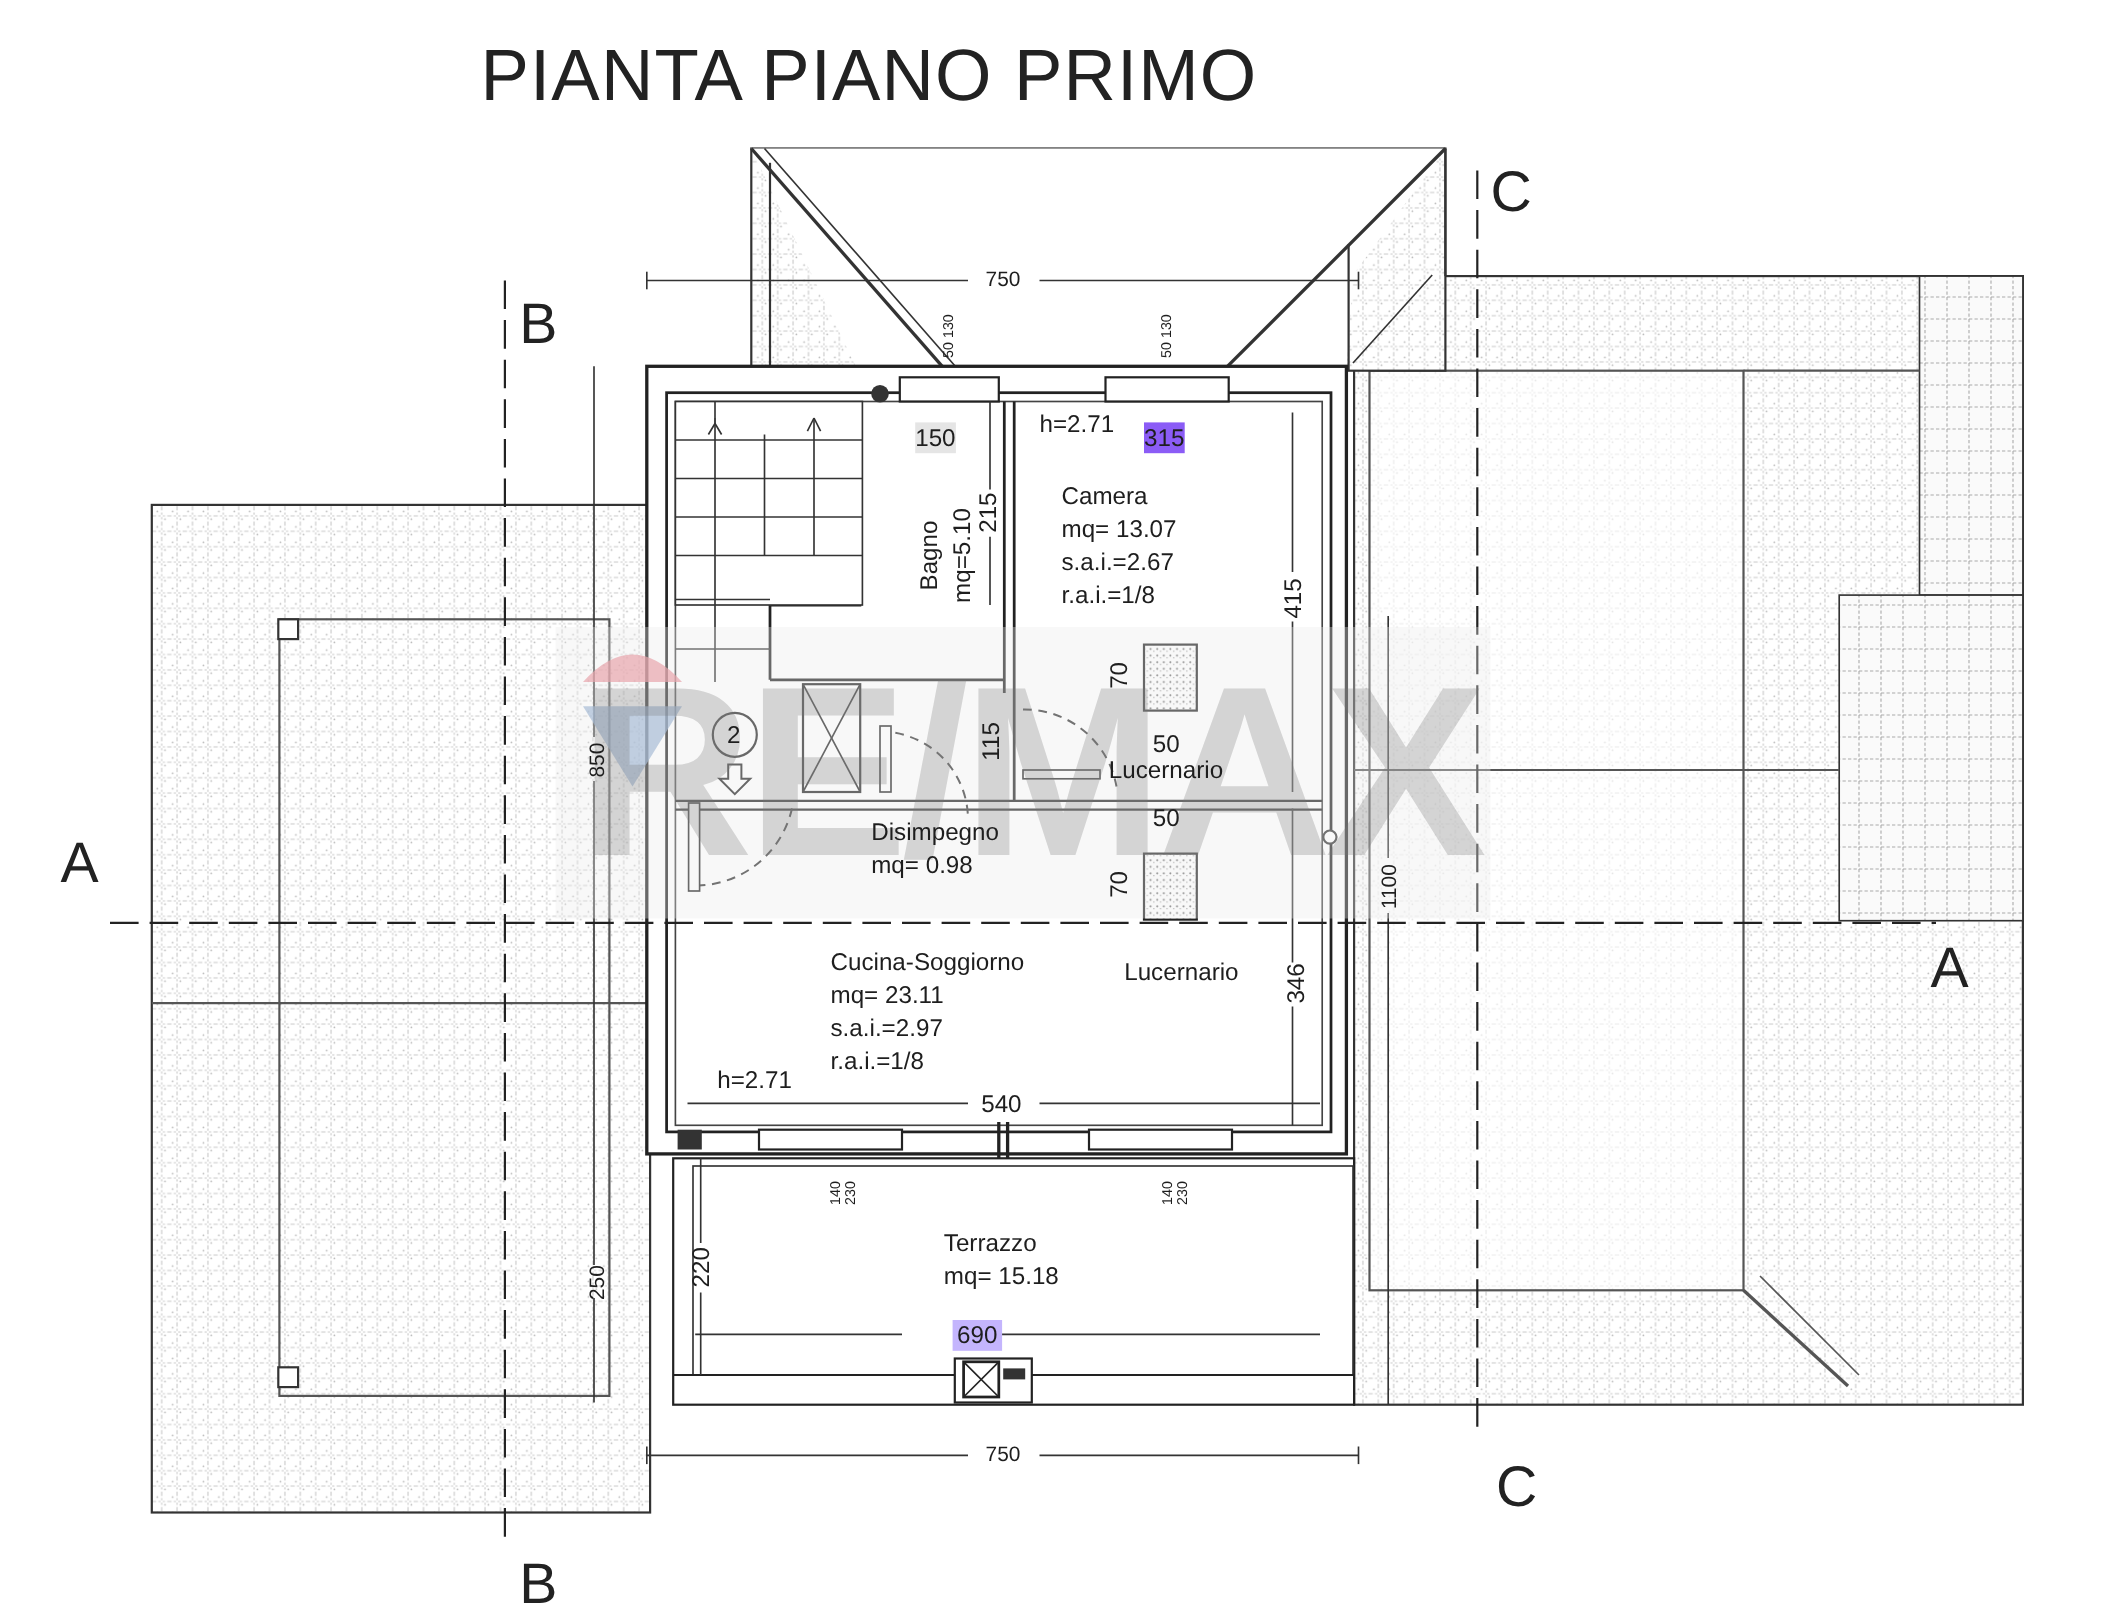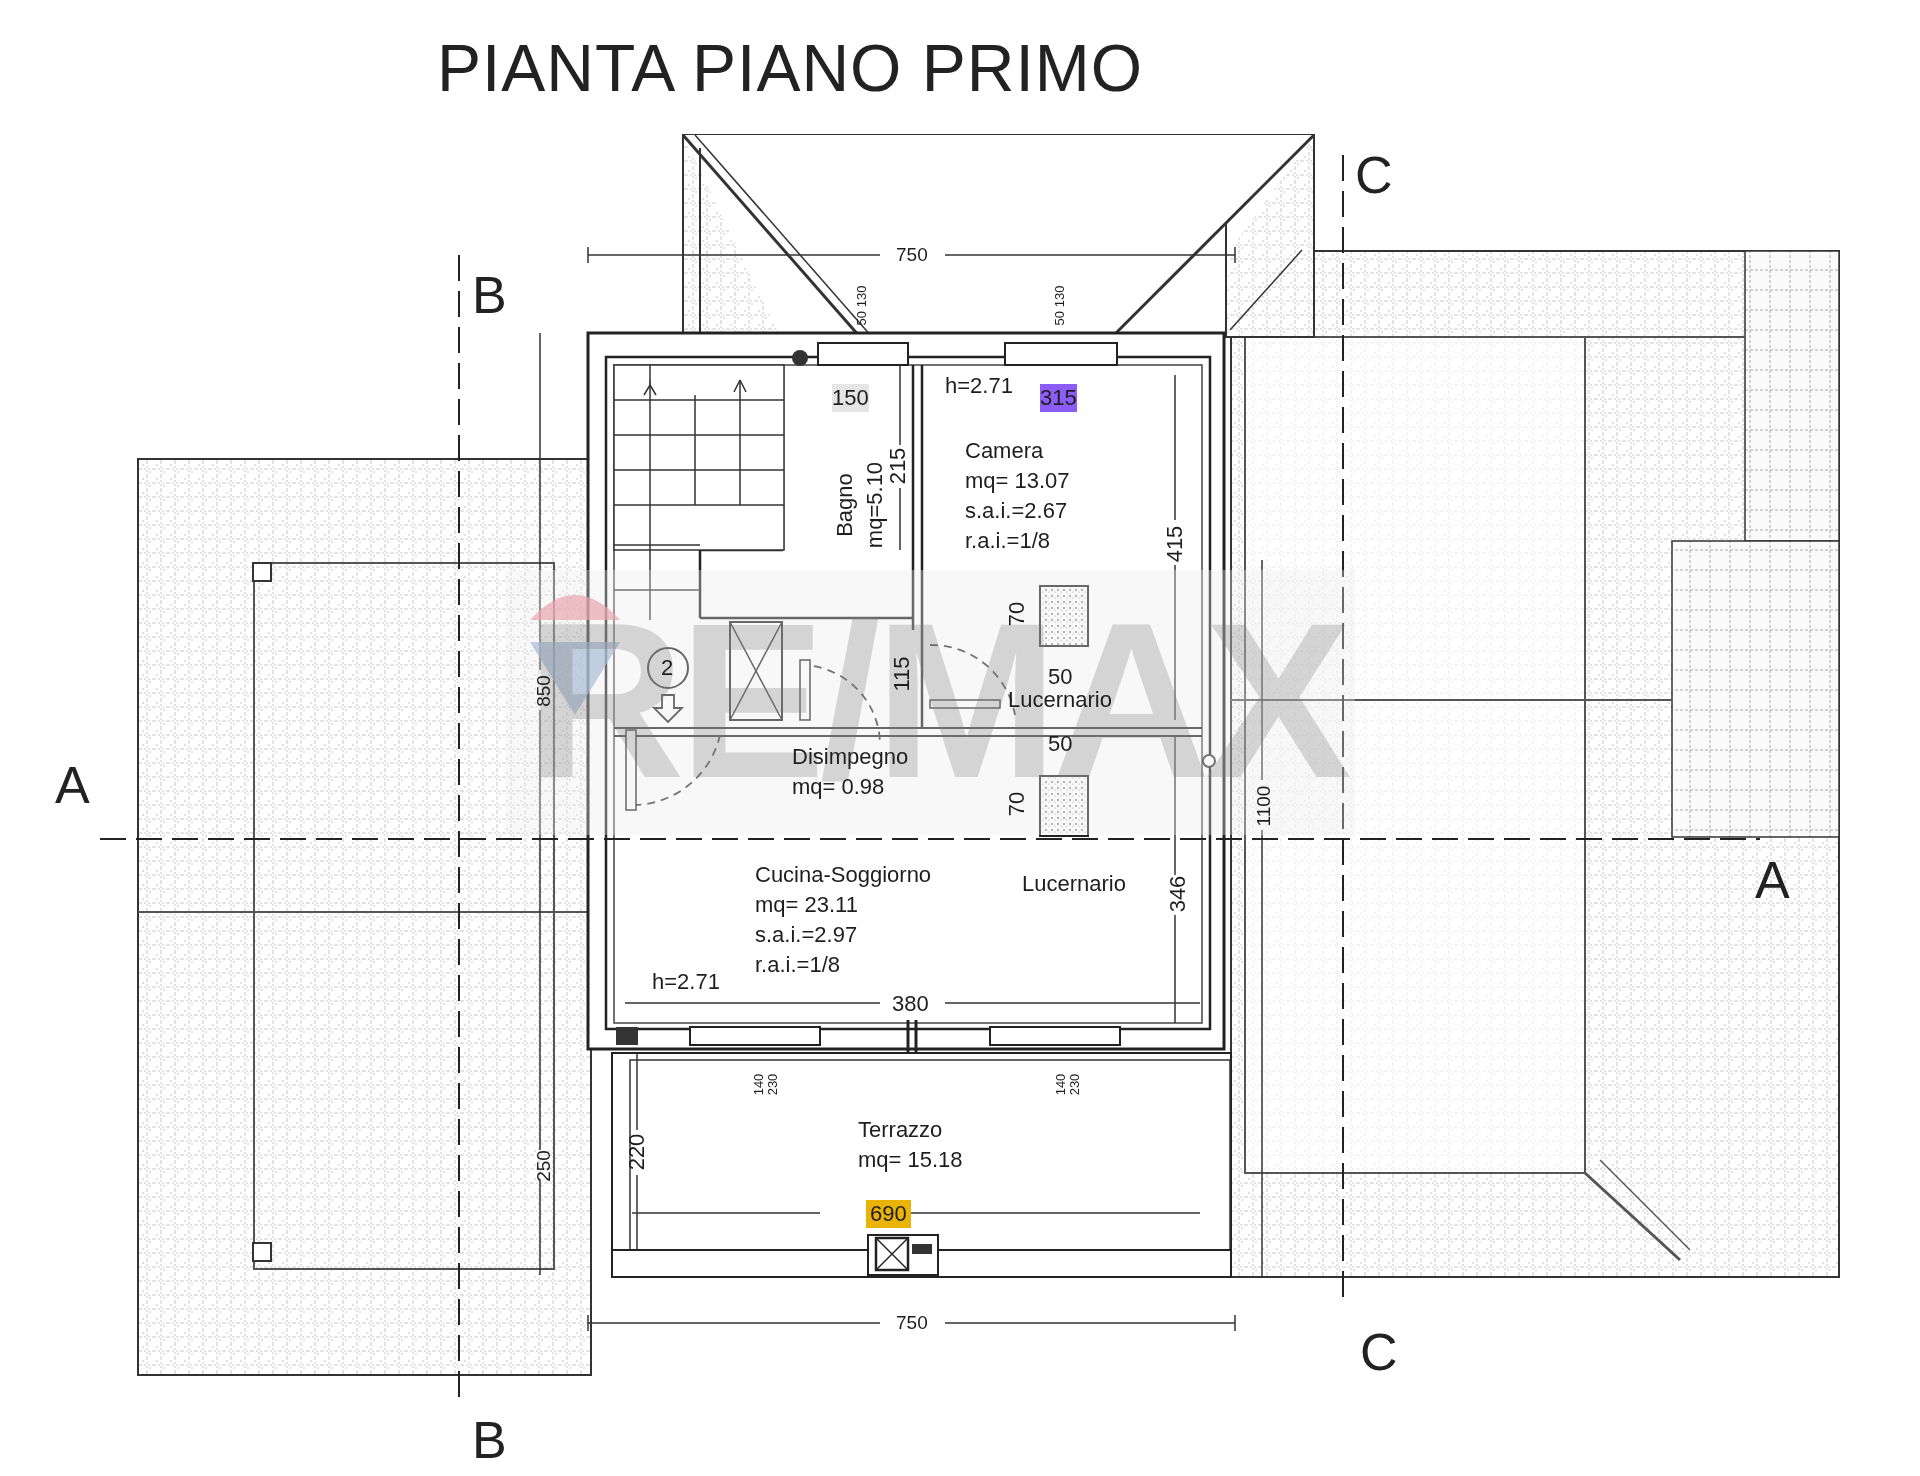--- a/index.html
+++ b/index.html
@@ -235,22 +235,22 @@
 <div class="lbl" style="left:832px;top:384px;background:#e5e5e5">150</div>
 <div class="lbl" style="left:1040px;top:384px;background:#8b5cf6">315</div>
 <div class="lbl vert" style="left:880px;top:452px">215</div>
 <div class="lbl vert" style="left:1157px;top:530px">415</div>
 <div class="lbl vert" style="left:884px;top:660px">115</div>
 <div class="lbl" style="left:1048px;top:663px">50</div>
 <div class="lbl vert" style="left:1005px;top:600px">70</div>
 <div class="lbl" style="left:1048px;top:730px">50</div>
 <div class="lbl vert" style="left:1005px;top:790px">70</div>
 <div class="lbl vert" style="left:1160px;top:880px">346</div>
-<div class="lbl" style="left:888px;top:990px;background:#fff;padding:0 4px">380</div>
-<div class="lbl" style="left:866px;top:1200px;background:#eab308;padding:0 4px">690</div>
+<div class="lbl" style="left:888px;top:990px;background:#fff;padding:0 4px">540</div>
+<div class="lbl" style="left:866px;top:1200px;background:#c4b5fd;padding:0 4px">690</div>
 <div class="lbl vert" style="left:619px;top:1138px">220</div>
 <div class="dim vert" style="left:528px;top:680px">850</div>
 <div class="dim vert" style="left:528px;top:1155px">250</div>
 <div class="dim vert" style="left:1244px;top:795px">1100</div>
 <div class="dim vert" style="left:842px;top:298px;font-size:13px">50 130</div>
 <div class="dim vert" style="left:1040px;top:298px;font-size:13px">50 130</div>
 <div class="dim vert" style="left:748px;top:1077px;font-size:13px">140</div>
 <div class="dim vert" style="left:762px;top:1077px;font-size:13px">230</div>
 <div class="dim vert" style="left:1050px;top:1077px;font-size:13px">140</div>
 <div class="dim vert" style="left:1064px;top:1077px;font-size:13px">230</div>

